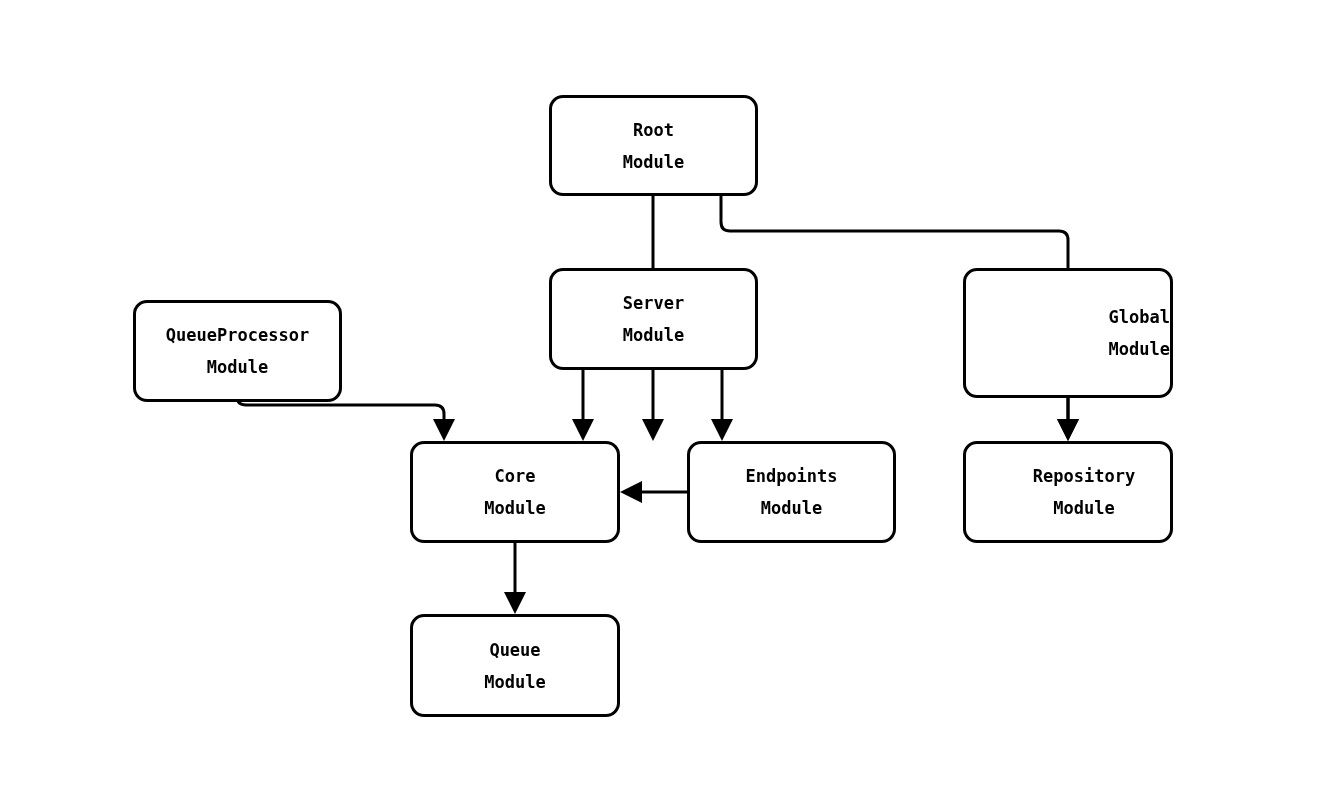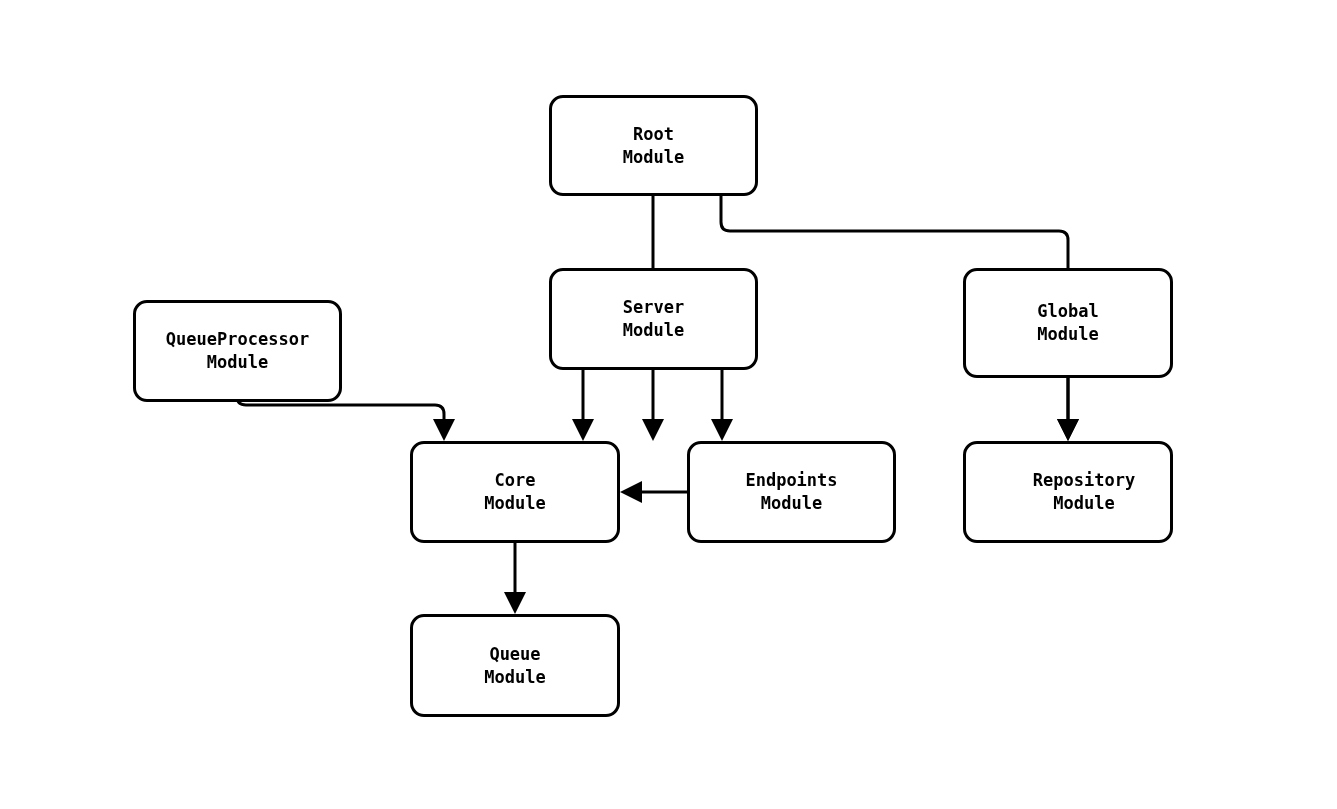--- a/index.html
+++ b/index.html
@@ -32,21 +32,21 @@
     border-radius: 14px;
     display: flex;
     align-items: center;
     justify-content: center;
     z-index: 2;
   }
   .node-label {
     font-family: "DejaVu Sans Mono", "Liberation Mono", monospace;
     font-size: 17px;
     font-weight: 700;
-    line-height: 23px;
+    line-height: 32px;
     color: #000000;
     text-align: center;
     white-space: pre-line;
     letter-spacing: 0px;
   }
 </style>
 </head>
 <body>
 
 <div id="diagram-canvas">
@@ -102,21 +102,21 @@
   <div class="node" style="left:133px; top:268px; width:209px; height:102px;margin-top:32px;">
     <span class="node-label">QueueProcessor
 Module</span>
   </div>
 
   <div class="node" style="left:549px; top:268px; width:209px; height:102px;">
     <span class="node-label">Server
 Module</span>
   </div>
 
-  <div class="node" style="left:963px; top:268px; width:210px; height:110px;">
+  <div class="node" style="left:963px; top:268px; width:210px; height:130px;justify-content:flex-end;">
     <span class="node-label">Global
 Module</span>
   </div>
 
   <div class="node" style="left:410px; top:441px; width:210px; height:102px;">
     <span class="node-label">Core
 Module</span>
   </div>
 
   <div class="node" style="left:687px; top:441px; width:209px; height:102px;">

